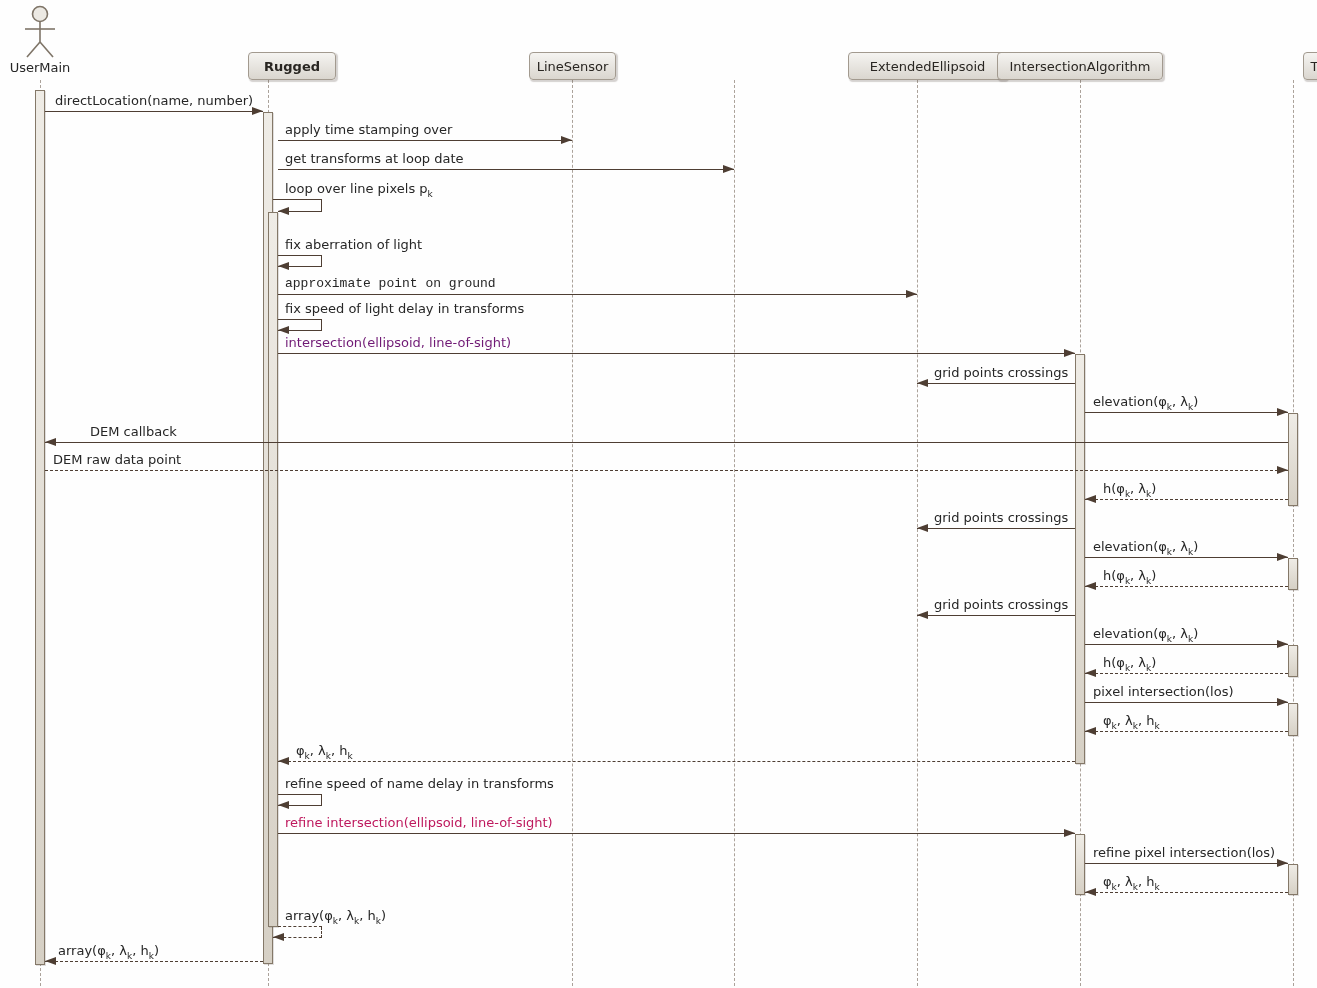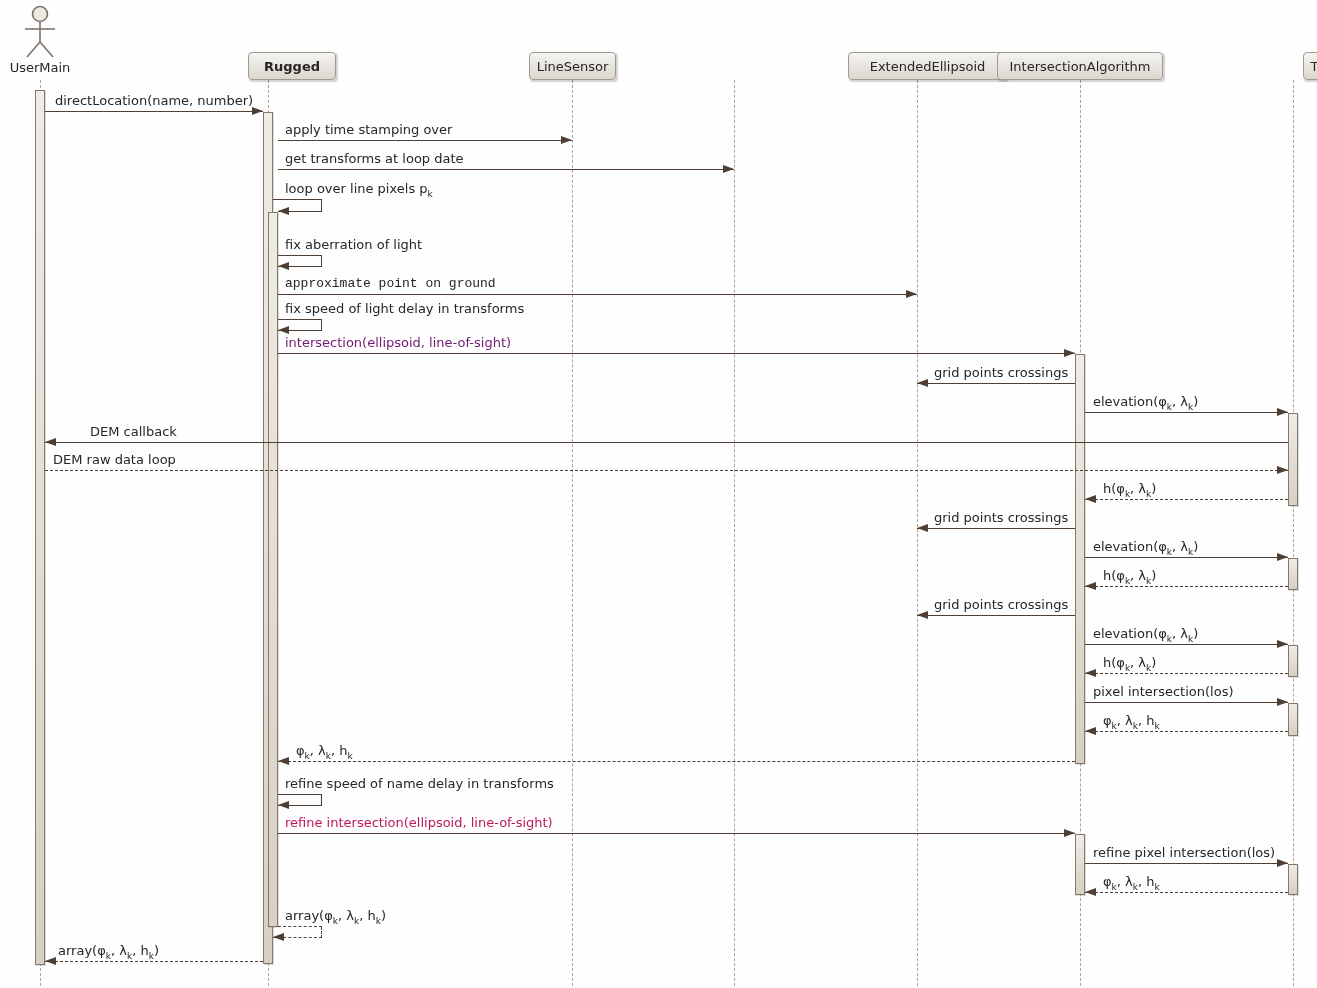--- a/index.html
+++ b/index.html
@@ -82,21 +82,21 @@
     <div class="ah left" style="left: 917px; top: 379px; border-left-color: rgb(78, 62, 51); border-right-color: rgb(78, 62, 51);"></div>
     <div class="mlabel" style="left: 934px; top: 365px; color: rgb(38, 38, 38);">grid points crossings</div>
     <div class="mline" style="left: 1085px; top: 412px; width: 203px; border-top-color: rgb(78, 62, 51);"></div>
     <div class="ah right" style="left: 1277px; top: 408px; border-left-color: rgb(78, 62, 51); border-right-color: rgb(78, 62, 51);"></div>
     <div class="mlabel" style="left: 1093px; top: 394px; color: rgb(38, 38, 38);">elevation(φ<sub>k</sub>, λ<sub>k</sub>)</div>
     <div class="mline" style="left: 45px; top: 442px; width: 1243px; border-top-color: rgb(78, 62, 51);"></div>
     <div class="ah left" style="left: 45px; top: 438px; border-left-color: rgb(78, 62, 51); border-right-color: rgb(78, 62, 51);"></div>
     <div class="mlabel" style="left: 63px; top: 424px; color: rgb(38, 38, 38); margin-left: 27px;">DEM callback</div>
     <div class="mline dashed" style="left: 45px; top: 470px; width: 1243px; border-top-color: rgb(78, 62, 51);"></div>
     <div class="ah right" style="left: 1277px; top: 466px; border-left-color: rgb(78, 62, 51); border-right-color: rgb(78, 62, 51);"></div>
-    <div class="mlabel" style="left: 53px; top: 452px; color: rgb(38, 38, 38);">DEM raw data loop</div>
+    <div class="mlabel" style="left: 53px; top: 452px; color: rgb(38, 38, 38);">DEM raw data point</div>
     <div class="mline dashed" style="left: 1085px; top: 499px; width: 203px; border-top-color: rgb(78, 62, 51);"></div>
     <div class="ah left" style="left: 1085px; top: 495px; border-left-color: rgb(78, 62, 51); border-right-color: rgb(78, 62, 51);"></div>
     <div class="mlabel" style="left: 1103px; top: 481px; color: rgb(38, 38, 38);">h(φ<sub>k</sub>, λ<sub>k</sub>)</div>
     <div class="mline" style="left: 917px; top: 528px; width: 158px; border-top-color: rgb(78, 62, 51);"></div>
     <div class="ah left" style="left: 917px; top: 524px; border-left-color: rgb(78, 62, 51); border-right-color: rgb(78, 62, 51);"></div>
     <div class="mlabel" style="left: 934px; top: 510px; color: rgb(38, 38, 38);">grid points crossings</div>
     <div class="mline" style="left: 1085px; top: 557px; width: 203px; border-top-color: rgb(78, 62, 51);"></div>
     <div class="ah right" style="left: 1277px; top: 553px; border-left-color: rgb(78, 62, 51); border-right-color: rgb(78, 62, 51);"></div>
     <div class="mlabel" style="left: 1093px; top: 539px; color: rgb(38, 38, 38);">elevation(φ<sub>k</sub>, λ<sub>k</sub>)</div>
     <div class="mline dashed" style="left: 1085px; top: 586px; width: 203px; border-top-color: rgb(78, 62, 51);"></div>

